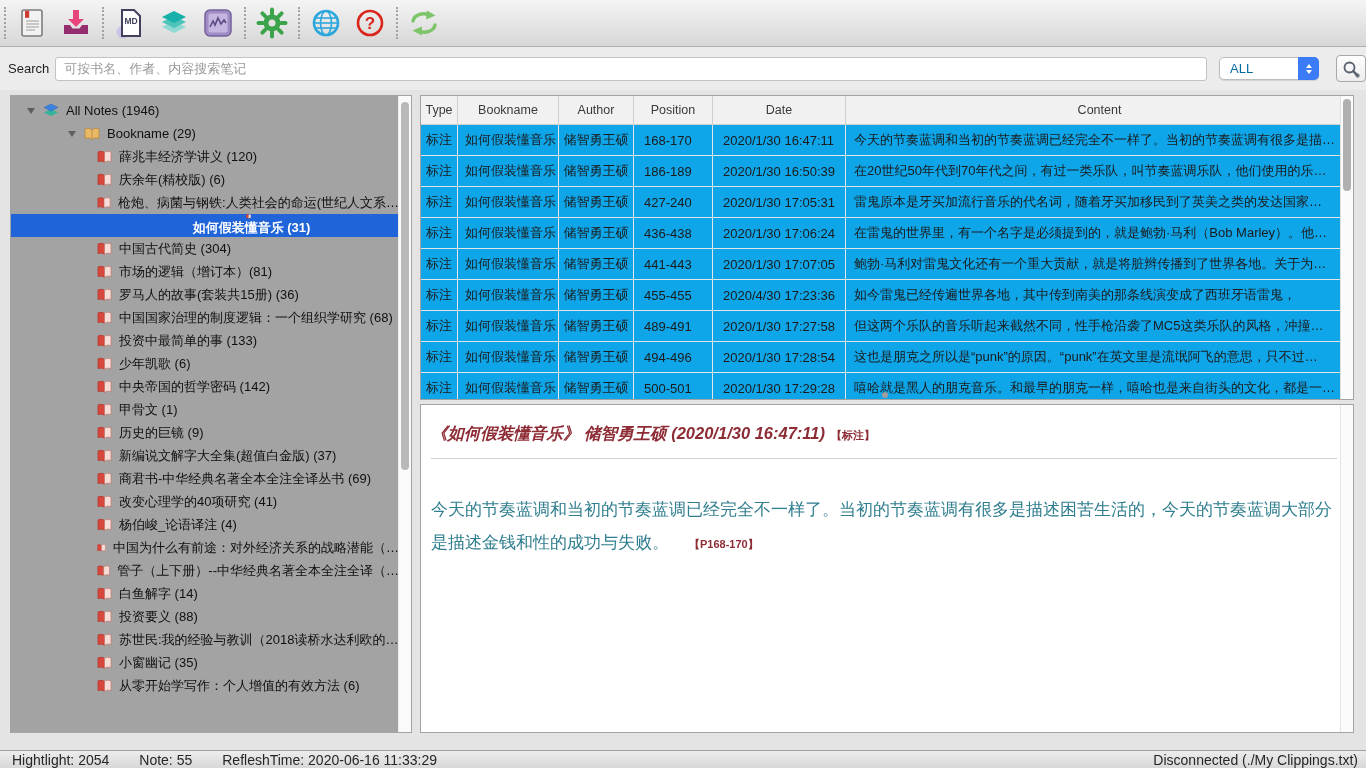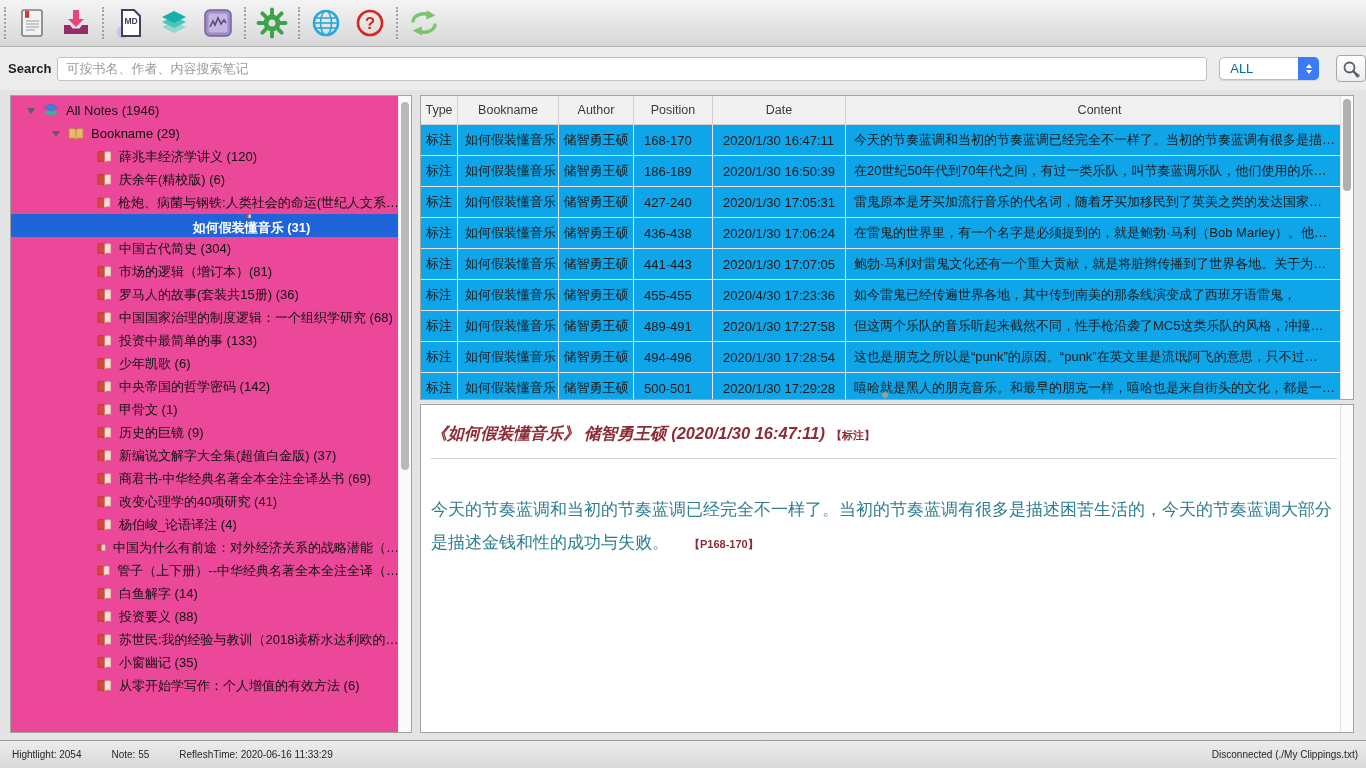--- a/index.html
+++ b/index.html
@@ -9,49 +9,49 @@
   
   .toolbar{position:absolute;top:0;left:0;right:0;height:46px;
            background:linear-gradient(#f4f4f4,#d7d7d7);
            border-bottom:1px solid #b0b0b0;display:flex;align-items:center;}
   .tool-sep{height:32px;border-left:2px dotted #a2a2a2;margin:0 4px;}
   .tool-btn{width:44px;height:40px;display:flex;align-items:center;justify-content:center;}
 
   
   .search-row{position:absolute;top:47px;left:0;right:0;height:43px;background:#ececec;
               display:flex;align-items:center;}
-  .search-label{margin-left:8px;font-size:13px;color:#1e1e1e;font-weight:bold;}
+  .search-label{margin-left:8px;font-size:13px;color:#1e1e1e;}
   .search-input{margin-left:6px;width:1134px;height:22px;border:1px solid #c2c2c2;border-radius:3px;
                 background:#fff;font-size:13px;padding:0 8px;color:#333;outline:none;
                 font-family:"Liberation Sans",sans-serif;}
   .search-input::placeholder{color:#9a9a9a;}
   .scope-select{margin-left:12px;width:100px;height:23px;background:#fff;border:1px solid #bdbdbd;
                 border-radius:5px;position:relative;display:flex;align-items:center;font-size:13px;
                 padding-left:10px;box-sizing:border-box;color:#0369a1;
                 box-shadow:0 1px 1px rgba(0,0,0,.12);}
   .scope-cap{position:absolute;right:-1px;top:-1px;width:21px;height:23px;background:#3b7cf6;
              border-radius:0 5px 5px 0;display:flex;flex-direction:column;align-items:center;
              justify-content:center;gap:2px;}
   .tri-up{width:0;height:0;border-left:3.5px solid transparent;border-right:3.5px solid transparent;
           border-bottom:4px solid #fff;}
   .tri-down{width:0;height:0;border-left:3.5px solid transparent;border-right:3.5px solid transparent;
             border-top:4px solid #fff;}
   .search-btn{margin-left:17px;width:28px;height:25px;background:linear-gradient(#fefefe,#ededed);
               border:1px solid #a8a8a8;border-radius:4px;display:flex;align-items:center;
               justify-content:center;}
 
   
-  .sidebar{position:absolute;left:10px;top:95px;width:402px;height:638px;background:#ec4899;
+  .sidebar{position:absolute;left:10px;top:95px;width:402px;height:638px;background:#a3a3a3;
            border:1px solid #a3a3a3;box-sizing:border-box;overflow:hidden;}
   .tree{position:absolute;left:0;top:3px;right:12px;}
   .tree-row{height:23px;display:flex;align-items:center;font-size:13px;color:#101010;
             white-space:nowrap;overflow:hidden;}
   .tree-row .lbl{margin-left:7px;}
   .row-root{padding-left:16px;}
-  .row-group{padding-left:41px;}
+  .row-group{padding-left:57px;}
   .row-item{padding-left:86px;}
   .disclosure{width:0;height:0;border-left:4.5px solid transparent;border-right:4.5px solid transparent;
               border-top:6px solid #5e5e5e;margin-right:8px;flex:none;}
   .tree-row.selected{background:#1f64d9;color:#fff;font-weight:bold;flex-direction:column;}
   .side-scroll{position:absolute;right:0;top:0;width:12px;height:100%;background:#fafafa;
                border-left:1px solid #ececec;}
   .side-thumb{position:absolute;right:2px;top:6px;width:8px;height:368px;background:#b9b9b9;
               border-radius:4px;}
 
   
@@ -86,23 +86,23 @@
   .detail-inner{position:absolute;left:10px;right:16px;top:0;}
   .detail-title{margin-top:18px;font-size:16.5px;font-style:italic;font-weight:bold;color:#8e2c35;}
   .type-tag{font-size:11px;font-weight:bold;font-style:normal;color:#8e2c35;margin-left:6px;}
   .detail-divider{border-top:1px solid #cfcfcf;margin-top:13px;}
   .detail-body{margin-top:34px;font-size:17px;line-height:33px;color:#2f7e8f;}
   .pos-tag{font-size:11px;font-weight:bold;color:#8e2c35;margin-left:20px;}
   .detail-scroll{position:absolute;top:0;right:0;width:12px;height:100%;background:#fbfbfb;
                  border-left:1px solid #e3e3e3;}
 
   
-  .statusbar{position:absolute;left:0;bottom:0;width:100%;height:28px;
+  .statusbar{position:absolute;left:0;bottom:0;width:100%;height:18px;
              background:linear-gradient(#ececec,#d8d8d8);border-top:1px solid #9e9e9e;
-             display:flex;align-items:center;font-size:10px;color:#262626;box-sizing:border-box;}
+             display:flex;align-items:center;font-size:14px;color:#262626;box-sizing:border-box;}
   .sb-hl{margin-left:12px;} .sb-note{margin-left:30px;} .sb-rt{margin-left:30px;}
   .sb-conn{margin-left:auto;margin-right:8px;}
 </style>
 </head>
 <body>
 
 <div class="toolbar">
   <div class="tool-sep"></div>
   <div class="tool-btn">
     <svg width="30" height="32" viewBox="0 0 30 32">

